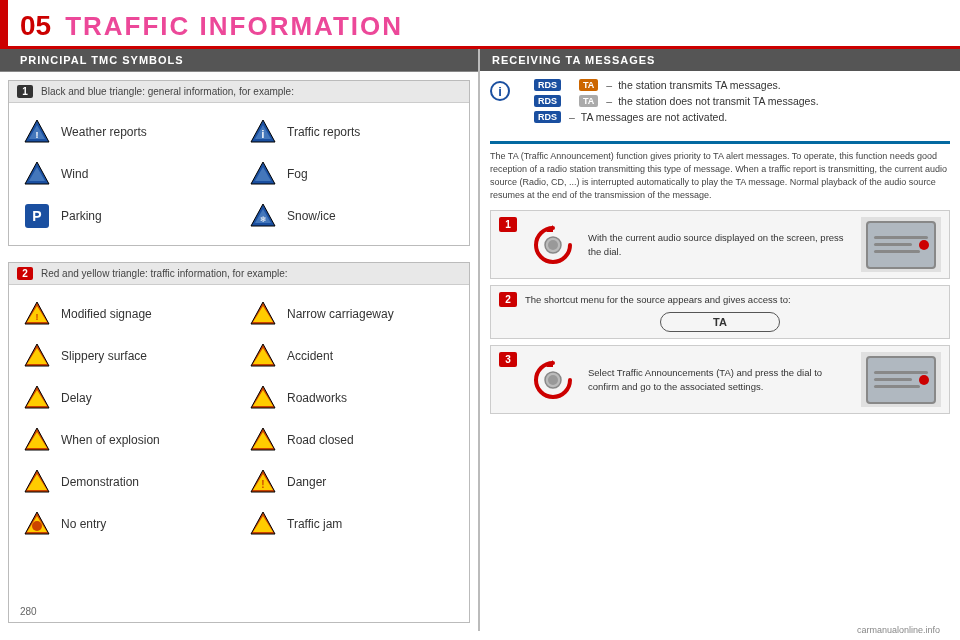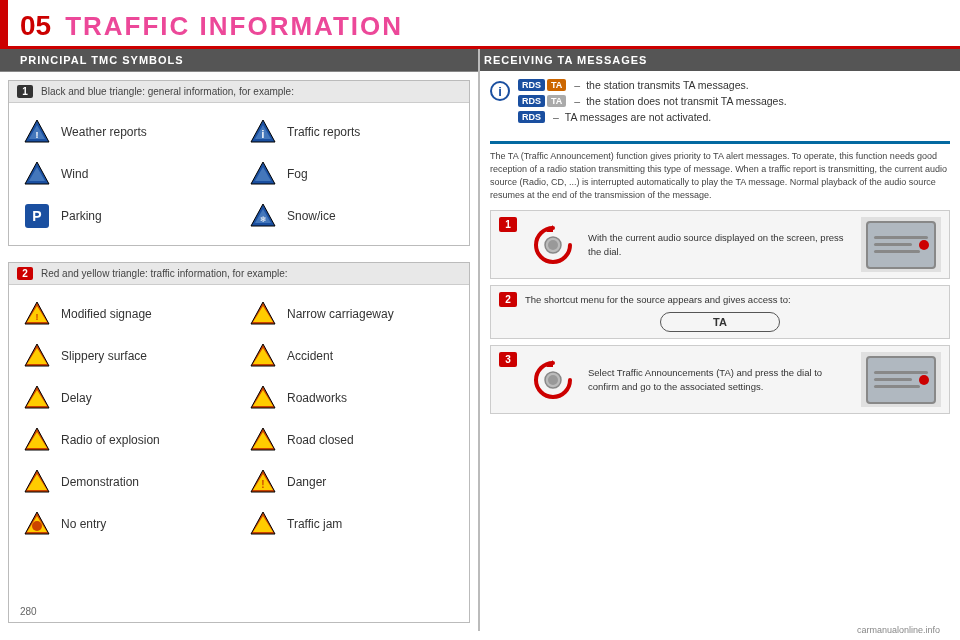--- a/index.html
+++ b/index.html
@@ -143,21 +143,21 @@
       flex-direction: column;
       padding: 0;
     }
 
     .receiving-header {
       background: #555;
       color: #fff;
       font-size: 11px;
       font-weight: bold;
       letter-spacing: 1px;
-      padding: 5px 4px;
+      padding: 5px 12px;
       text-transform: uppercase;
     }
 
     .receiving-content {
       padding: 8px 10px;
       flex: 1;
       display: flex;
       flex-direction: column;
     }
 
@@ -173,20 +173,21 @@
     }
     .rds-badge {
       display: inline-block;
       background: #1a4fa0;
       color: #fff;
       font-size: 9px;
       font-weight: bold;
       padding: 1px 4px;
       margin-right: 2px;
       border-radius: 2px;
+      margin-left: 16px;
     }
     .rds-badge.ta { background: #cc6600; }
     .rds-dash { margin: 0 6px; color: #555; }
 
     .ta-description {
       font-size: 9px;
       color: #444;
       line-height: 1.45;
       margin-bottom: 8px;
       border-top: 3px solid #0369a1;
@@ -427,21 +428,21 @@
           <span>Roadworks</span>
         </div>
 
         <div class="symbol-item">
           <div class="symbol-icon">
             <svg class="icon-svg" viewBox="0 0 30 30">
               <polygon points="15,3 27,25 3,25" fill="#cc4400" stroke="#000" stroke-width="1"></polygon>
               <polygon points="15,7 25,23 5,23" fill="#ffcc00"></polygon>
             </svg>
           </div>
-          <span>Radio of explosion</span>
+          <span>When of explosion</span>
         </div>
         <div class="symbol-item">
           <div class="symbol-icon">
             <svg class="icon-svg" viewBox="0 0 30 30">
               <polygon points="15,3 27,25 3,25" fill="#cc4400" stroke="#000" stroke-width="1"></polygon>
               <polygon points="15,7 25,23 5,23" fill="#ffcc00"></polygon>
             </svg>
           </div>
           <span>Road closed</span>
         </div>

